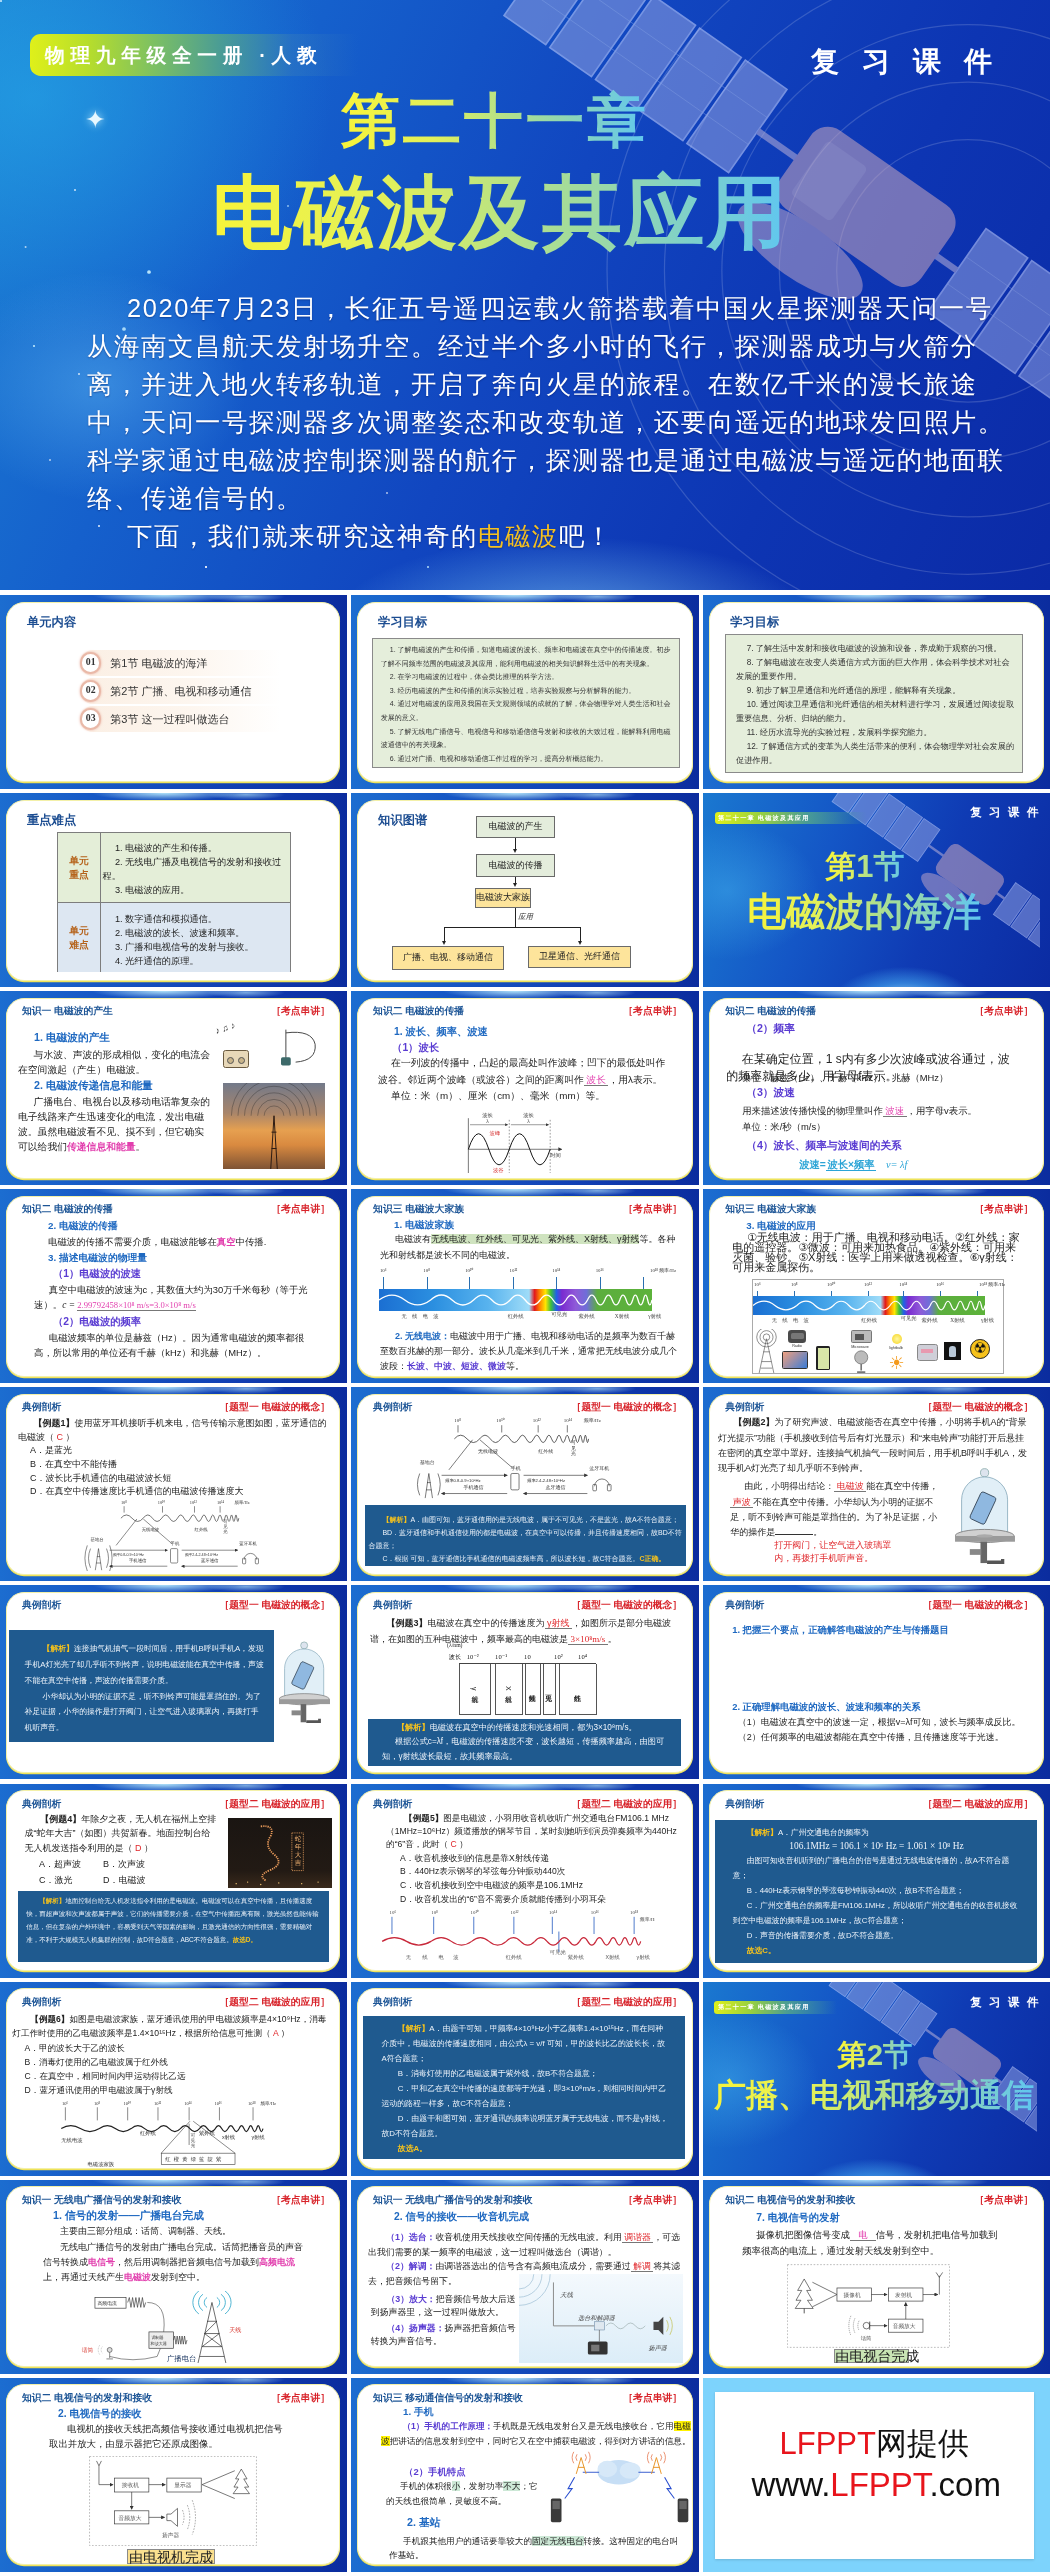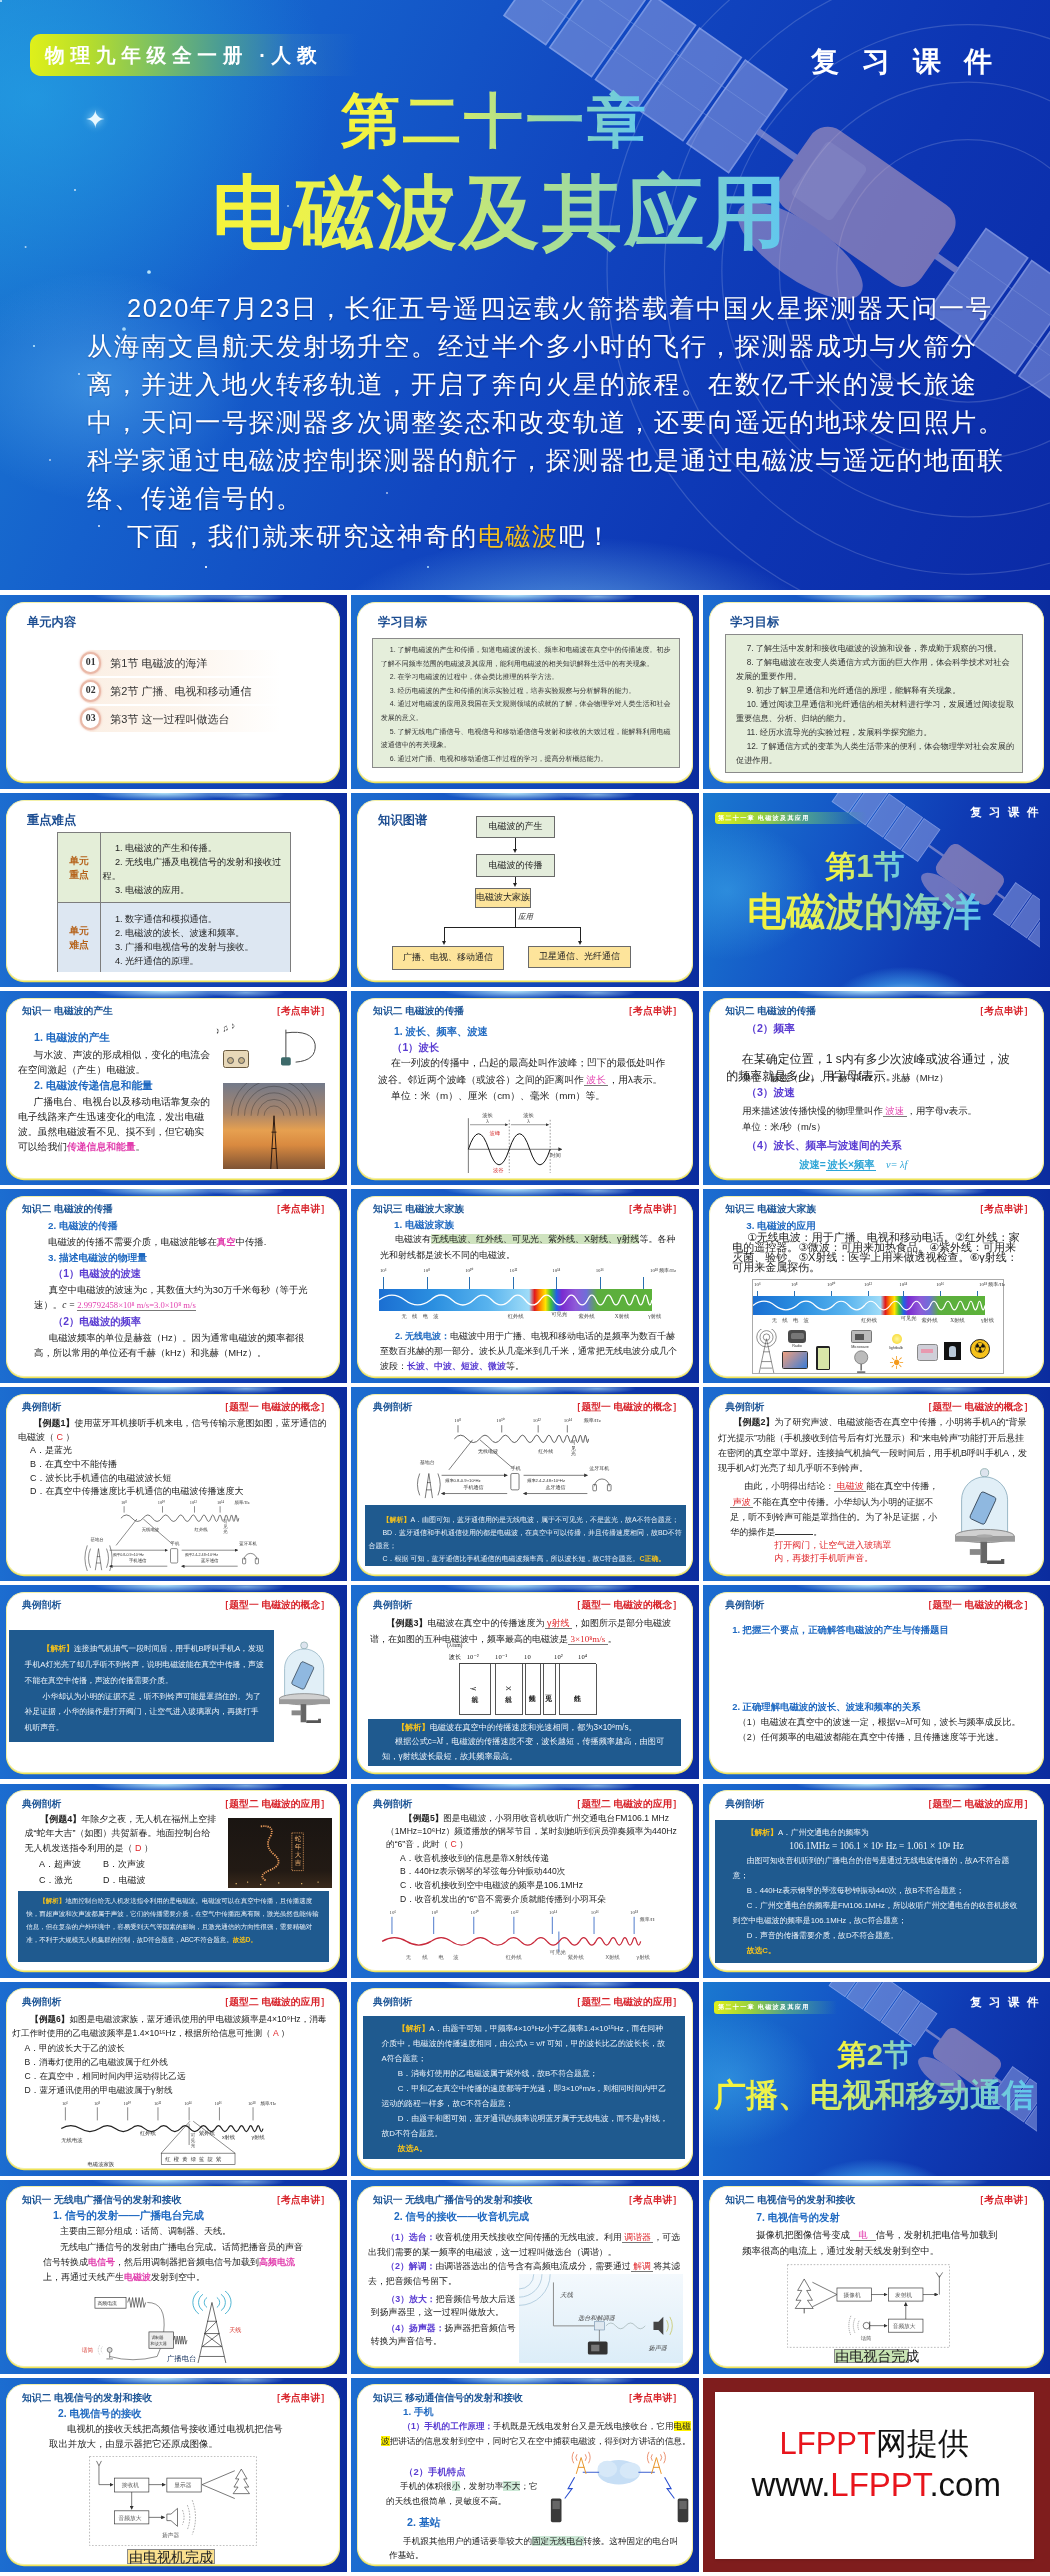--- a/index.html
+++ b/index.html
@@ -108,21 +108,21 @@
 .spec-bands span{position:absolute;top:0;transform:translateX(-50%);font-size:5.3px;line-height:8.2px;color:#444;white-space:nowrap;font-family:"Liberation Serif",serif}
 
 
 .ic{position:absolute}
 .ic-label{position:absolute;font-size:3.7px;line-height:4.1px;color:#333;white-space:nowrap}
 
 
 .caption{position:absolute;border:0.8px solid #8a8a8a;font-size:14px;line-height:13px;text-align:center;color:#222;white-space:nowrap}
 
 
-.wm{background:#7f1d1d}
+.wm{background:#7dd3fc}
 .wm-box{position:absolute;left:12.3px;top:14px;width:319px;height:167px;background:#fff;box-shadow:0 0.8px 2.5px rgba(0,0,0,.15)}
 .wm-l1{position:absolute;left:64px;top:34px;font-size:31px;line-height:36px;white-space:nowrap;color:#111}
 .wm-l2{position:absolute;left:36px;top:75px;font-size:33px;line-height:36px;white-space:nowrap;color:#111}
 .wm-red{color:#e8141c}
 </style>
 </head>
 <body>
 
 <svg width="0" height="0" style="position:absolute">
   <defs>

